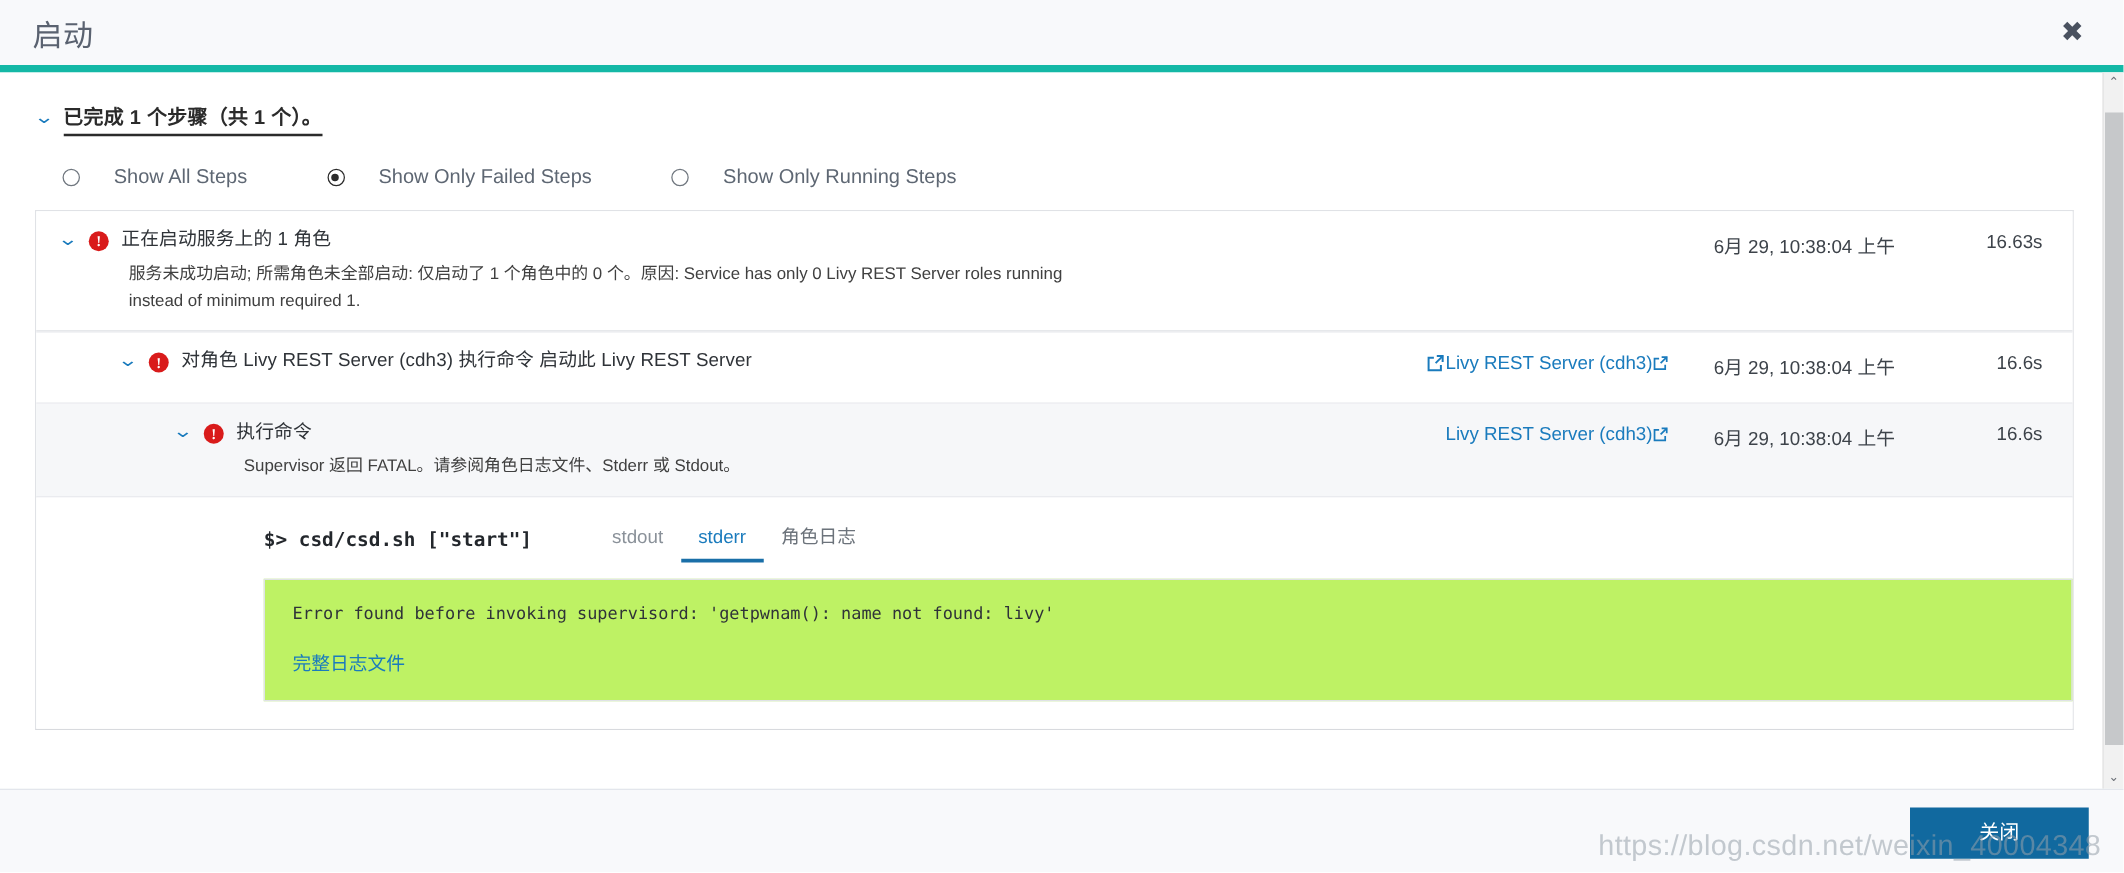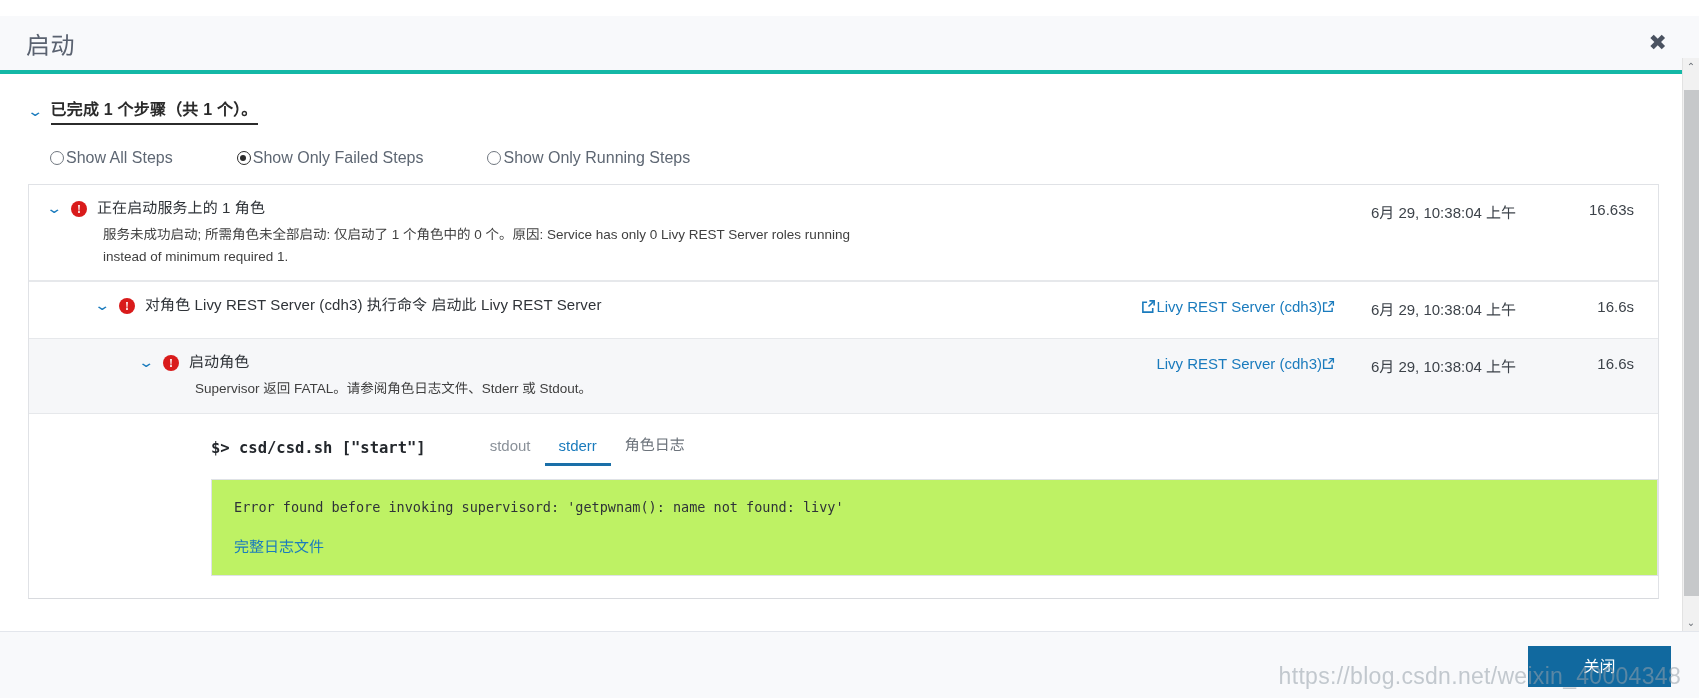--- a/index.html
+++ b/index.html
@@ -20,25 +20,24 @@
     box-sizing: border-box;
     background: #ffffff;
     overflow: hidden;
   }
 
   
   .modal-header {
     height: 58px;
     box-sizing: border-box;
     background: #f8f9fb;
-    border-bottom: 4px solid #14b8a6;
+    border-bottom: 6px solid #14b8a6;
     display: flex;
     align-items: center;
     padding: 0 26px 0 26px;
-    margin-top: 16px;
   }
   .modal-title {
     font-size: 24px;
     color: #5a6270;
     font-weight: 400;
     letter-spacing: 0.5px;
   }
   .header-close {
     margin-left: auto;
     font-size: 22px;
@@ -85,21 +84,21 @@
   }
 
   .radio-row {
     display: flex;
     align-items: center;
     margin: 24px 0 0 22px;
   }
   .radio-opt {
     display: flex;
     align-items: center;
-    gap: 2px;
+    gap: 27px;
     font-size: 16px;
     color: #5e6773;
     cursor: pointer;
     margin-right: 64px;
   }
   .radio-mark {
     width: 14px;
     height: 14px;
     border: 1.5px solid #70777f;
     border-radius: 50%;
@@ -435,21 +434,21 @@
         </div>
         <div class="step-time">6月 29, 10:38:04 上午</div>
         <div class="step-dur">16.6s</div>
       </div>
 
       <div class="step shaded">
         <div class="step-main indent-3">
           <span class="chev step-toggle">⌄</span>
           <span class="err-icon">!</span>
           <span class="step-text">
-            <span class="step-title">启动角色</span>
+            <span class="step-title">执行命令</span>
             <div class="step-desc">Supervisor 返回 FATAL。请参阅角色日志文件、Stderr 或 Stdout。</div>
           </span>
         </div>
         <div class="step-link-cell">
           <a class="ext-link">Livy REST Server (cdh3)</a>
           <span class="ext-icon">
             <svg width="13" height="13" viewBox="0 0 16 16" fill="none" stroke="#1a7bbd" stroke-width="1.7">
               <path d="M9 2h5v5"></path>
                 <path d="M14 2l-6 6"></path>
               <path d="M12.5 9.5V14H2V3.5h4.5"></path>

